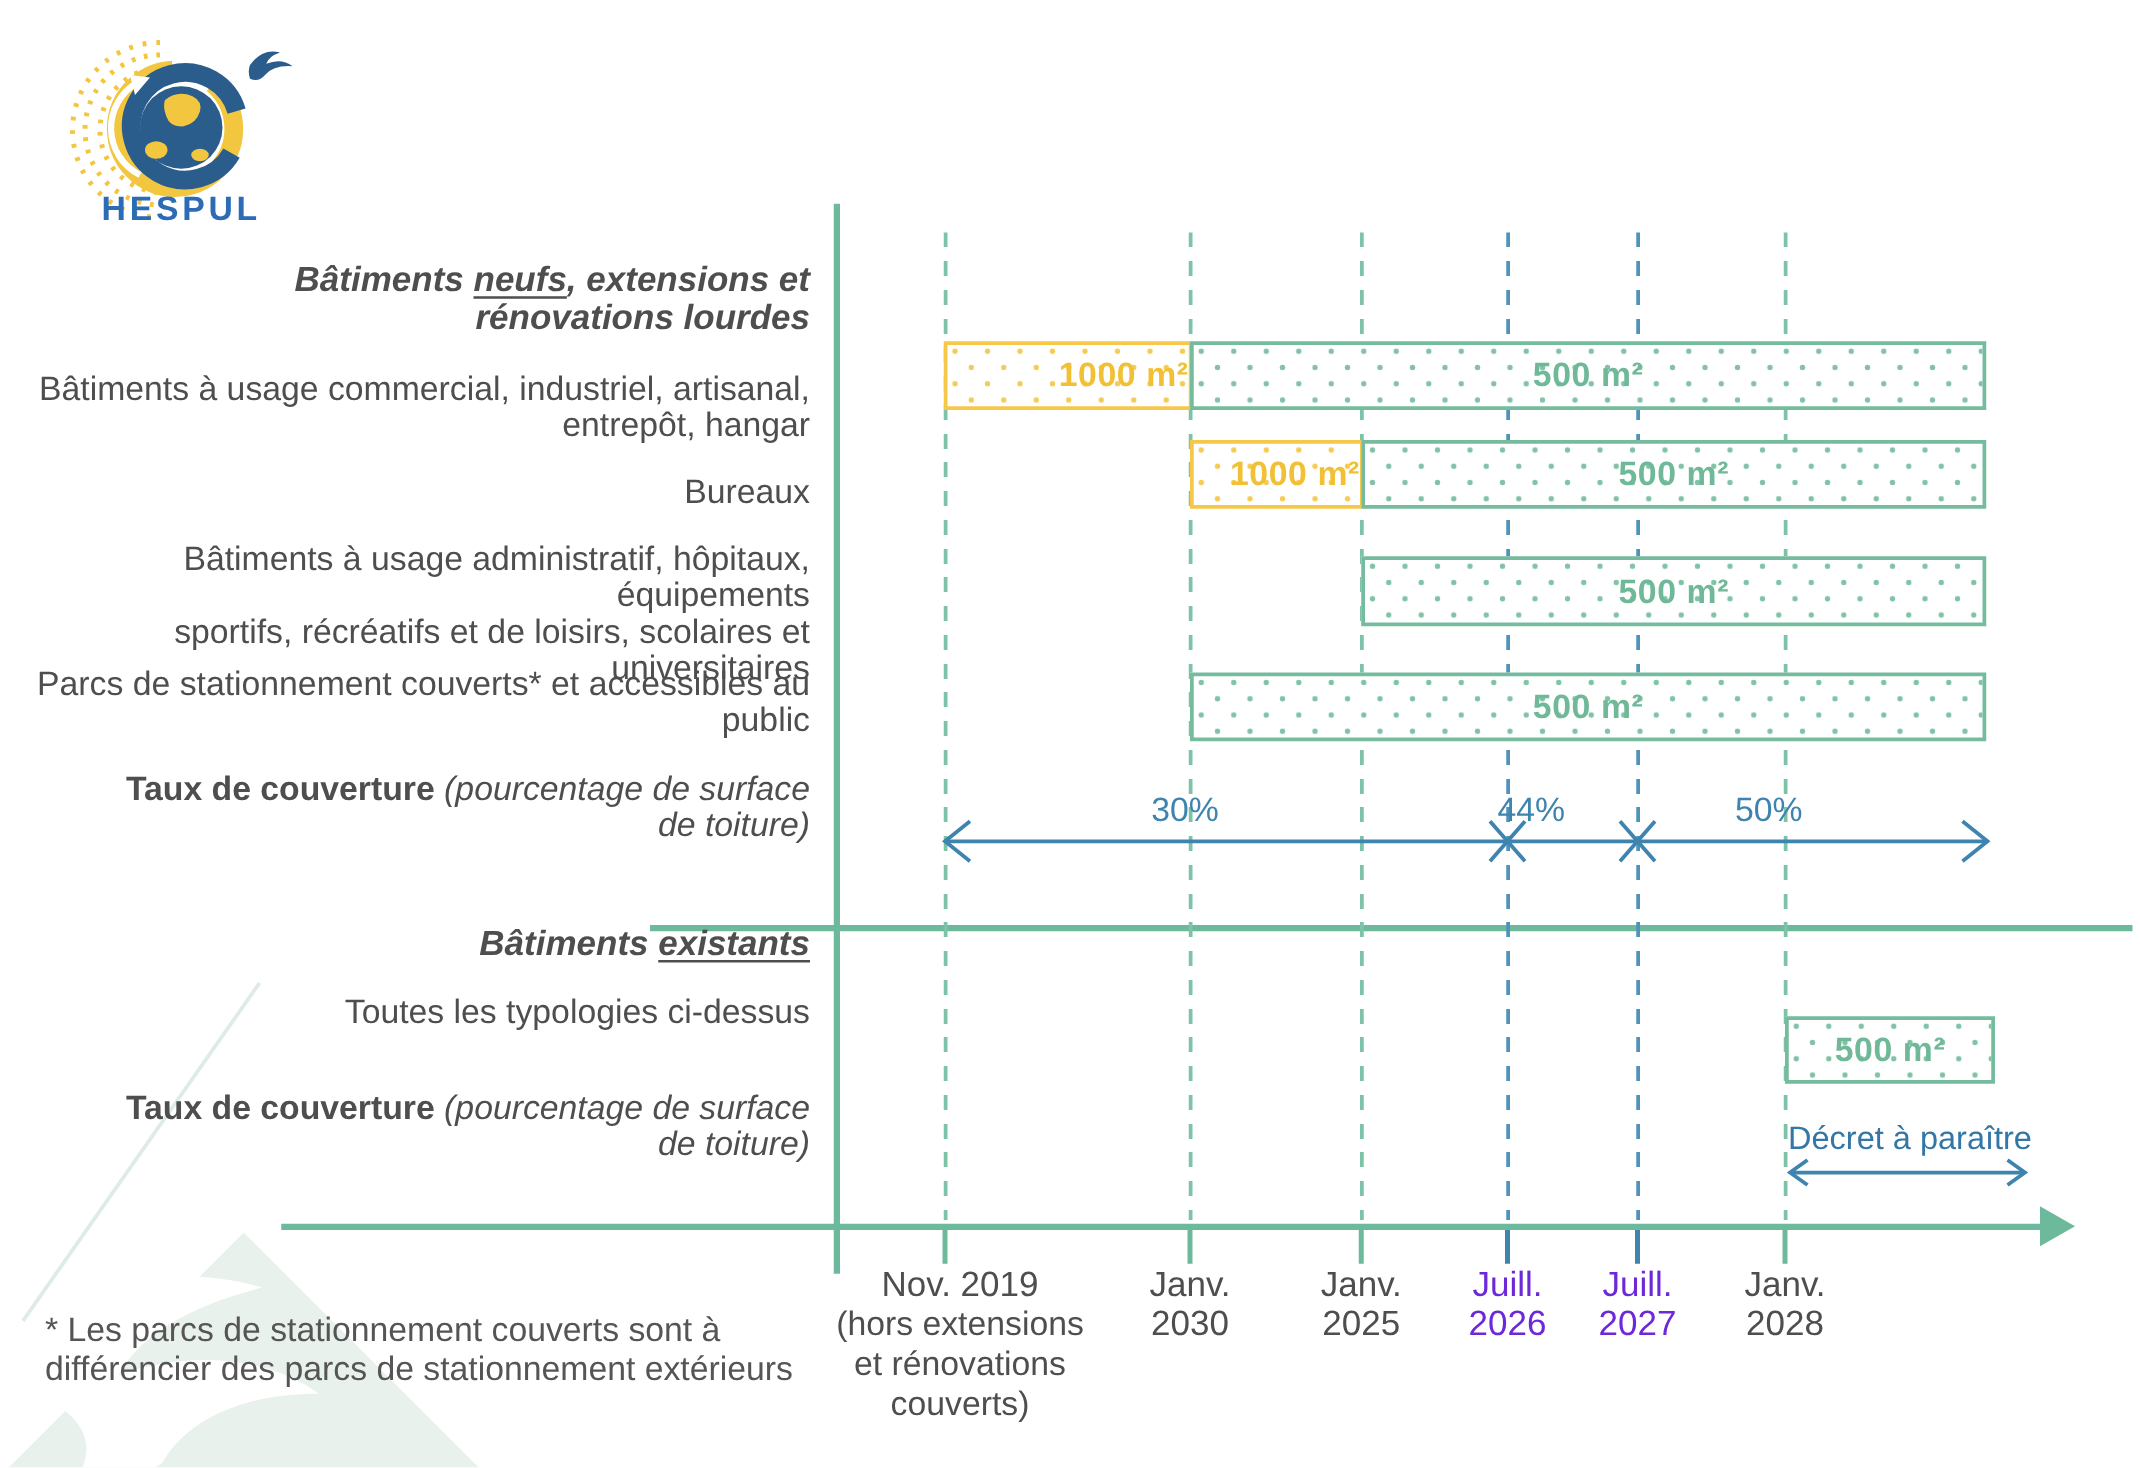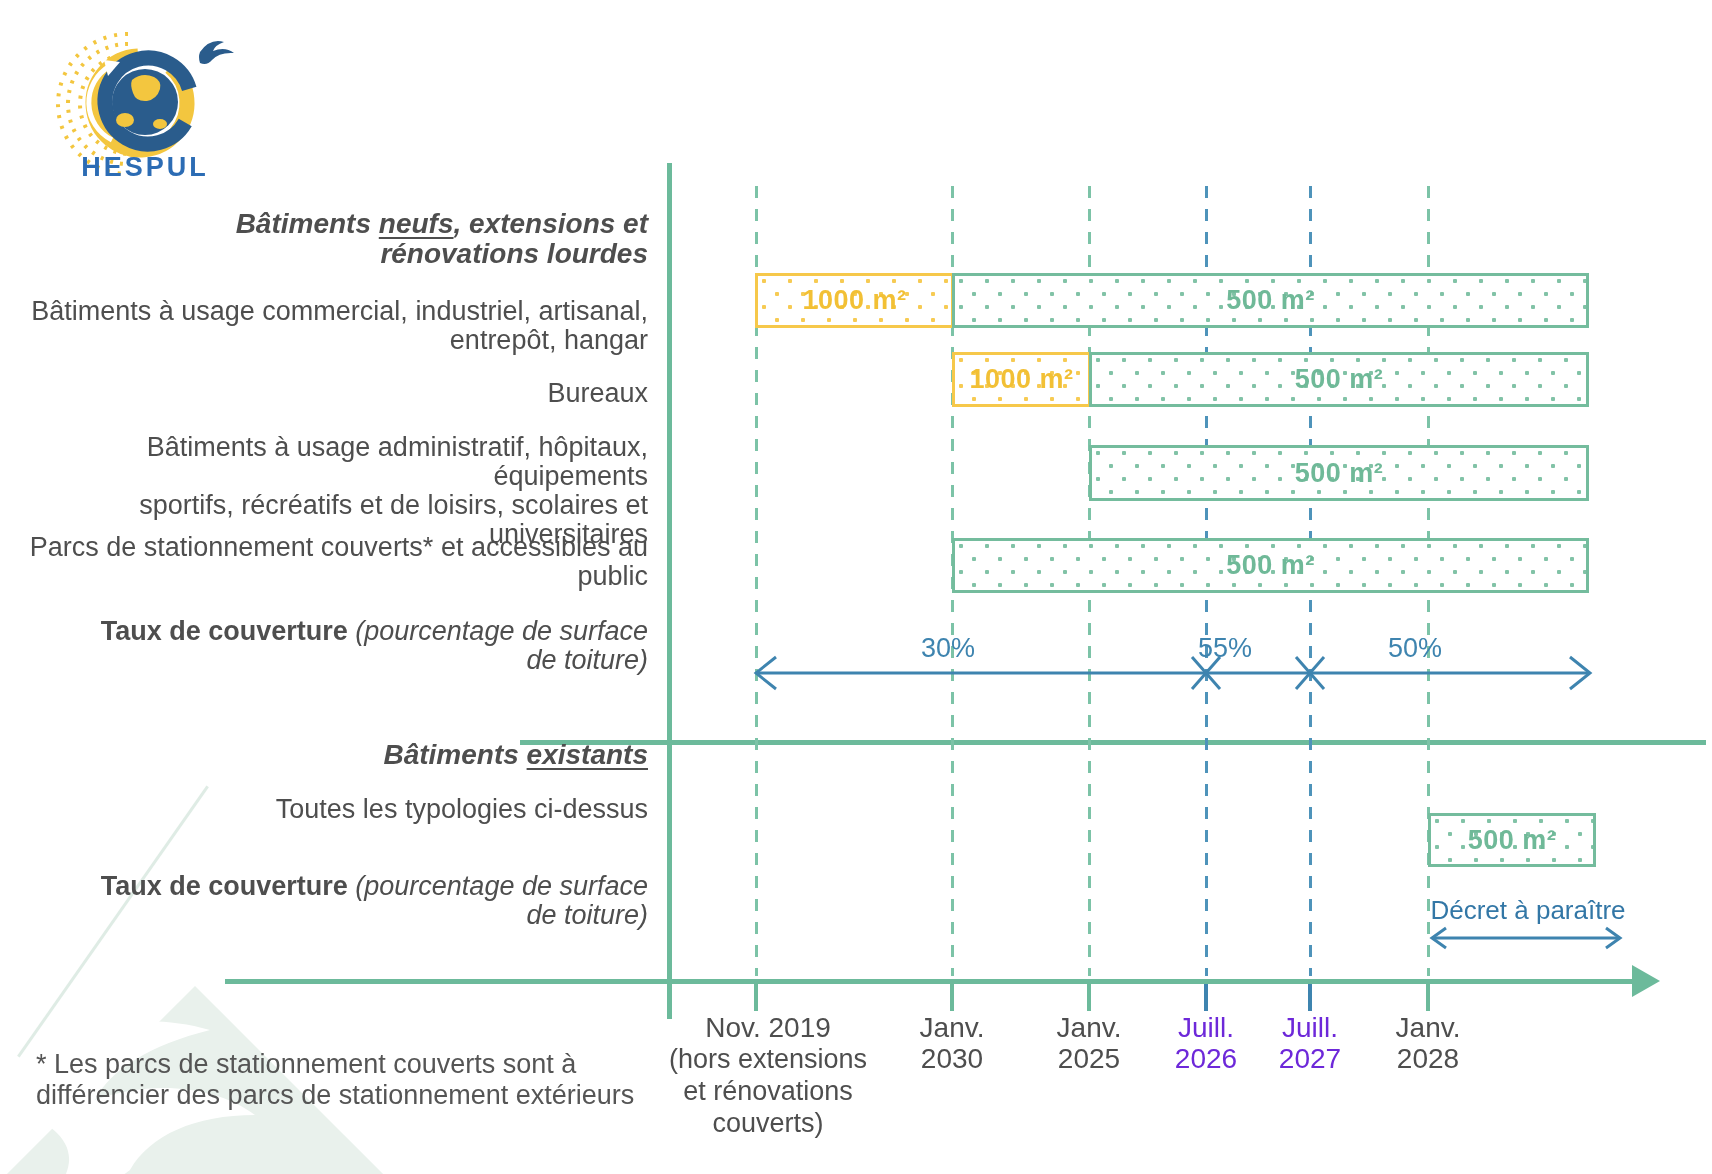--- a/index.html
+++ b/index.html
@@ -20,21 +20,21 @@
   .dashv.g{background:repeating-linear-gradient(to bottom,#7cc3a7 0 12px,rgba(0,0,0,0) 12px 23px);}
   .dashv.b{background:repeating-linear-gradient(to bottom,#4e93ba 0 12px,rgba(0,0,0,0) 12px 23px);}
   .tick{position:absolute;top:984px;width:4px;height:27px;}
   .tick.g{background:#6cba9b;} .tick.b{background:#3e84af;}
   
   .bar{position:absolute;box-sizing:border-box;display:flex;align-items:center;justify-content:center;
        font-weight:bold;font-size:27px;letter-spacing:.5px;background-color:#fff;}
   .bar.yellow{border:3px solid #f6c84a;color:#f2c035;
      background-image:radial-gradient(circle,rgba(246,200,74,.95) 2px,rgba(0,0,0,0) 2.5px),
                       radial-gradient(circle,rgba(246,200,74,.95) 2px,rgba(0,0,0,0) 2.5px);
-     background-size:26px 26px;background-position:6px 5px,19px 18px;}
+     background-size:26px 26px;background-position:6px 5px,19px 18px;justify-content:flex-end;}
   .bar.green{border:3px solid #74bc9d;color:#6fb998;
      background-image:radial-gradient(circle,rgba(116,188,157,.9) 2px,rgba(0,0,0,0) 2.5px),
                       radial-gradient(circle,rgba(116,188,157,.9) 2px,rgba(0,0,0,0) 2.5px);
      background-size:26px 26px;background-position:6px 5px,19px 18px;}
   
   .llabel{position:absolute;left:0;width:648px;text-align:right;font-size:27px;line-height:29px;color:#4e4e4e;margin-top:43px;}
   .llabel .hd{font-weight:bold;font-style:italic;font-size:28px;}
   .llabel .u{text-decoration:underline;text-underline-offset:4px;text-decoration-thickness:2px;}
   .llabel .b{font-weight:bold;}
   .llabel .i{font-style:italic;}
@@ -148,21 +148,21 @@
       <span>500 m²</span>
     </div>
   <div class="bar green" style="left:952px;top:538px;width:637px;height:55px">
       <span>500 m²</span>
     </div>
   <div class="bar green" style="left:1428px;top:813px;width:168px;height:54px">
       <span>500 m²</span>
     </div>
 
   <div class="pct" style="left:921px"><span>30%</span></div>
-  <div class="pct" style="left:1198px"><span>55%</span></div>
+  <div class="pct" style="left:1198px"><span>44%</span></div>
   <div class="pct" style="left:1388px"><span>50%</span></div>
   <div style="position:absolute;left:736px;top:642px">
     <svg width="880" height="64" viewBox="0 0 880 64" fill="none" stroke="#3e84af" stroke-width="3">
       <line x1="20" y1="31" x2="854" y2="31"></line>
       <path d="M40,15 L20,31 L40,47"></path>
       <path d="M834,15 L854,31 L834,47"></path>
       <line x1="456" y1="15" x2="484" y2="47"></line>
         <line x1="484" y1="15" x2="456" y2="47"></line>
       <line x1="560" y1="15" x2="588" y2="47"></line>
         <line x1="588" y1="15" x2="560" y2="47"></line>

